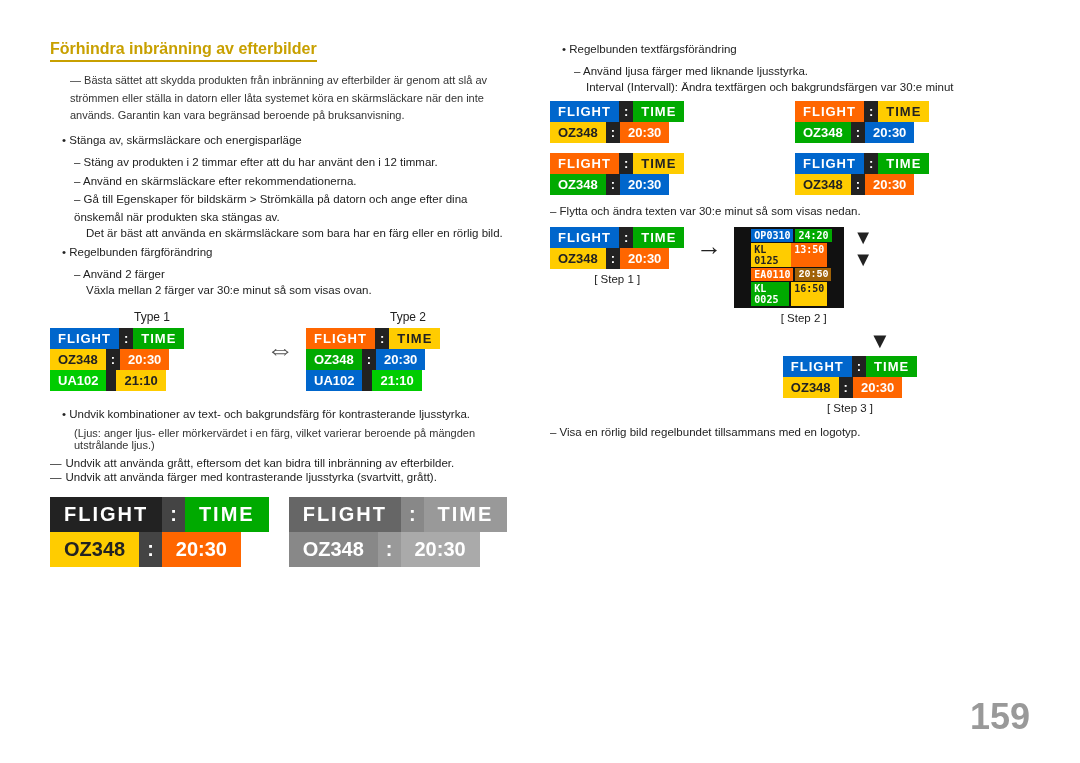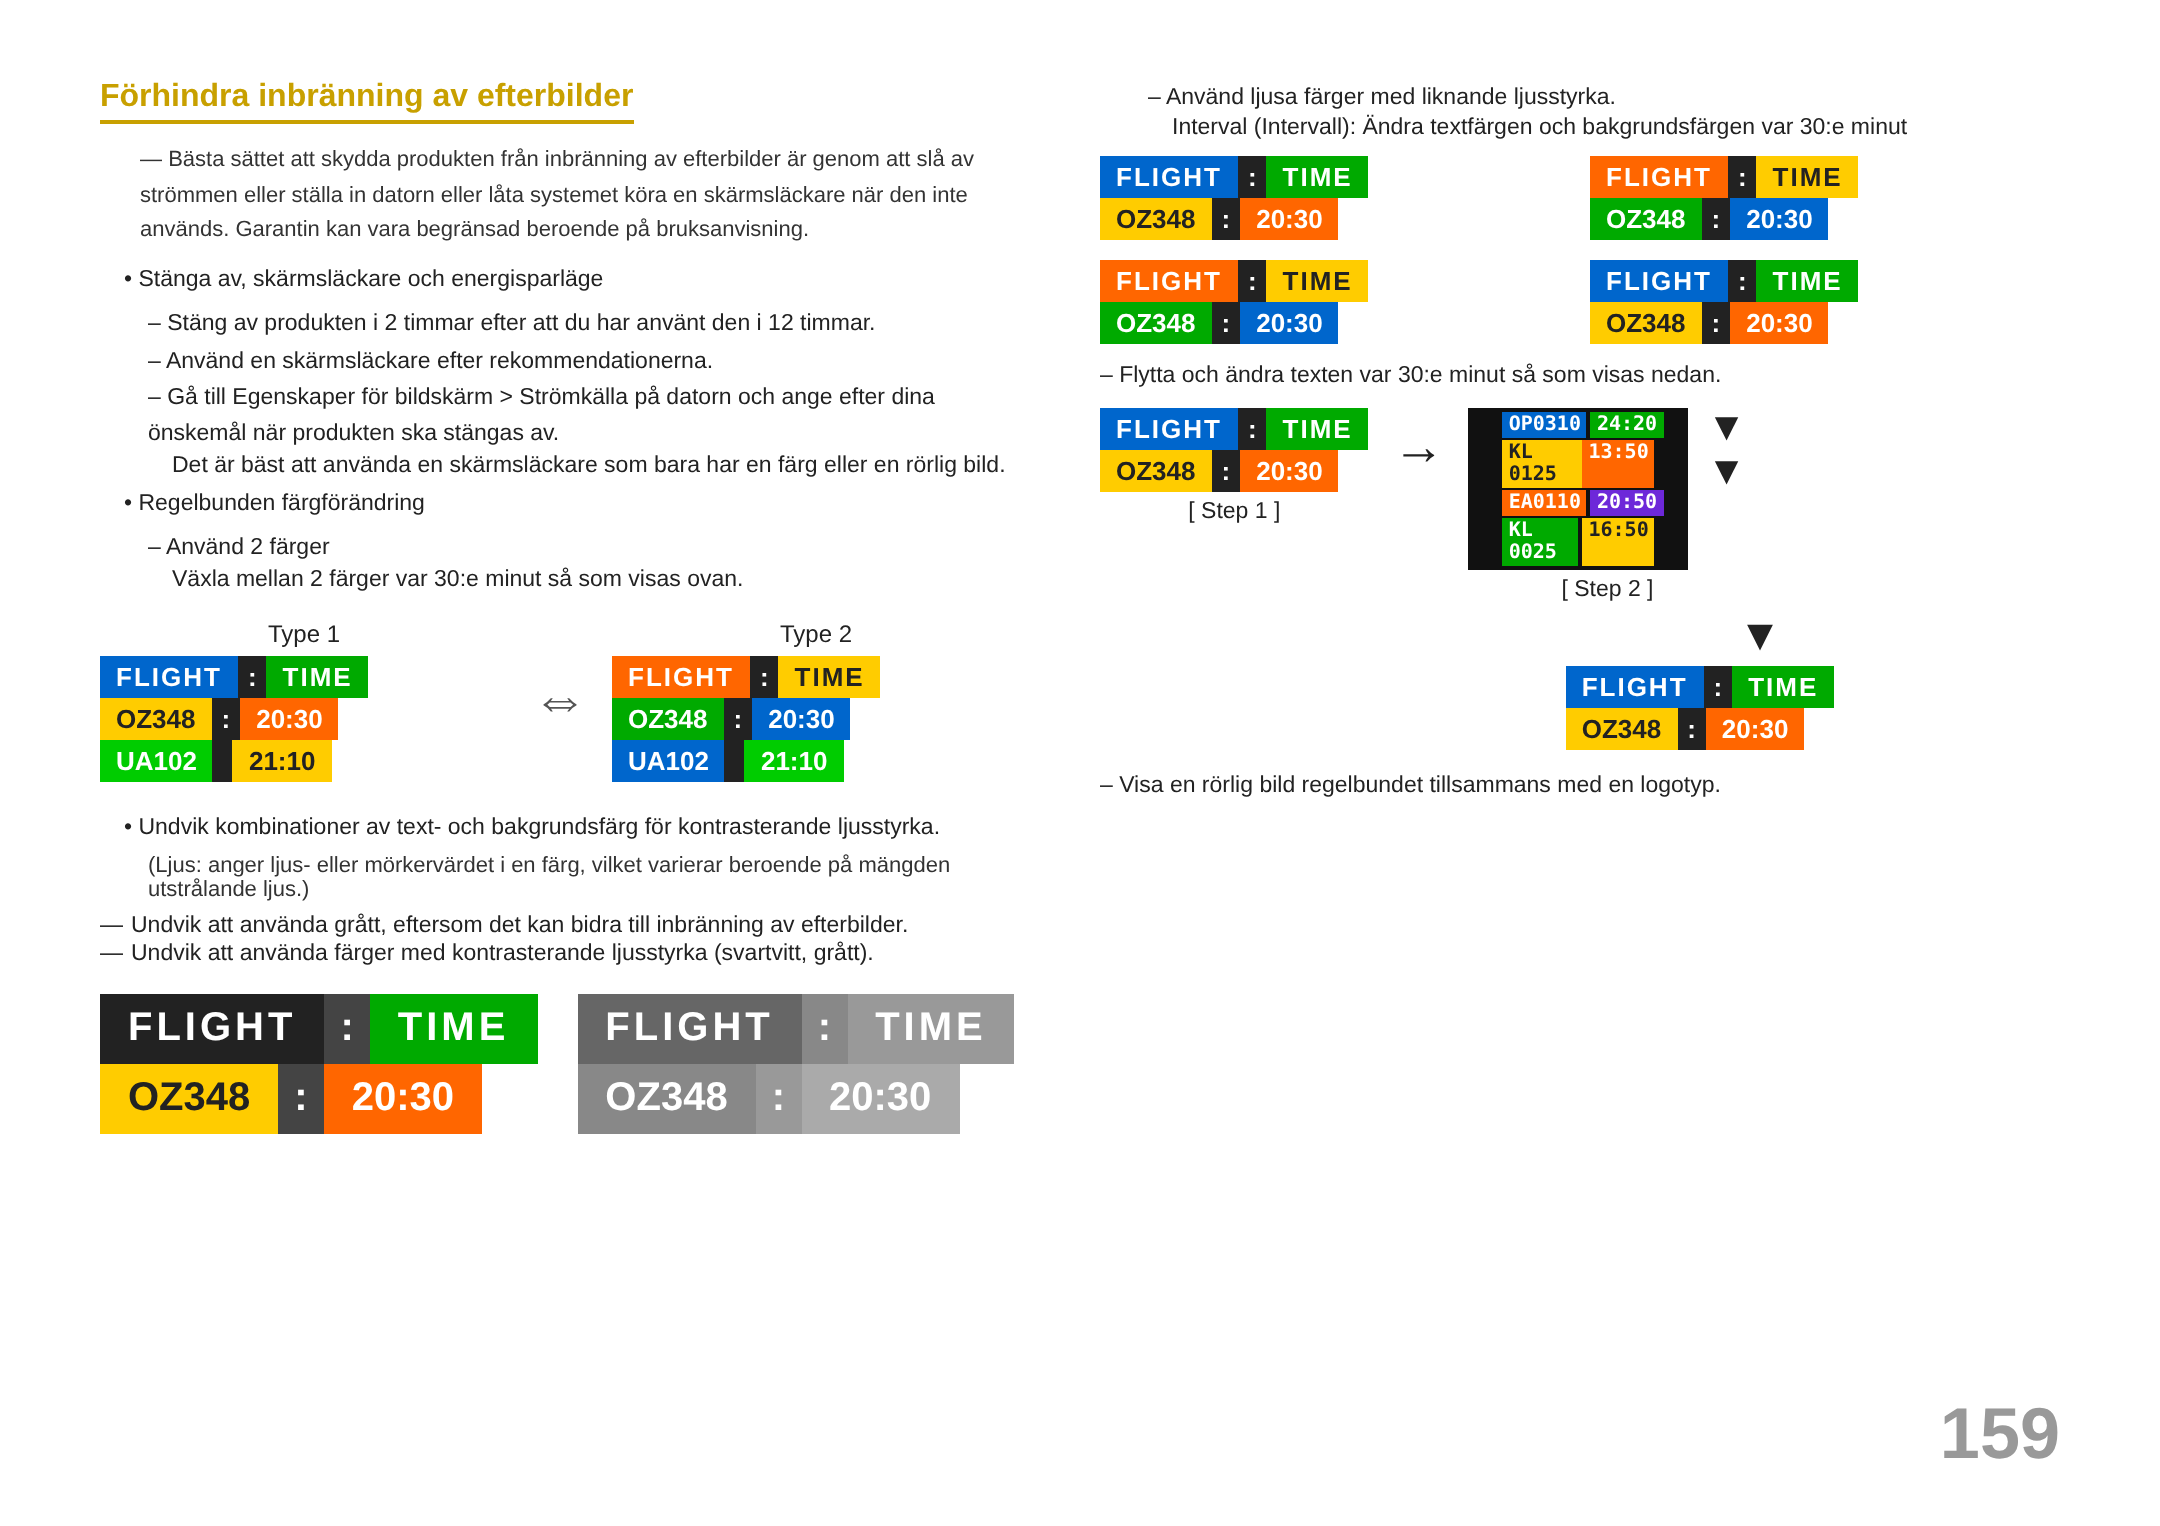--- a/index.html
+++ b/index.html
@@ -440,20 +440,21 @@
         <div class="lw-row">
           <div class="lw2-row2-left">OZ348</div>
           <div class="lw2-row2-colon"> : </div>
           <div class="lw2-row2-right">20:30</div>
         </div>
       </div>
     </div>
   </div>
 
   <div class="right-col">
+    <div class="bullet-item dot-bullet" style="margin-bottom:4px;">Regelbunden textfärgsförändring</div>
     <div class="dash-item">Använd ljusa färger med liknande ljusstyrka.</div>
     <div style="margin-left:36px; font-size:11.5px; margin-bottom:8px;">Interval (Intervall): Ändra textfärgen och bakgrundsfärgen var 30:e minut</div>
 
     <div class="right-widgets-grid">
 
       <div class="rw-unit">
         <div class="rw-row">
           <div class="rw-a-flight">FLIGHT</div>
           <div class="rw-a-colon"> : </div>
           <div class="rw-a-time">TIME</div>
@@ -534,21 +535,21 @@
               <div style="display:flex; gap:2px; margin-bottom:1px;">
                 <span style="background:#0066cc; color:#fff; padding:1px 3px;">OP0310</span>
                 <span style="background:#00aa00; color:#fff; padding:1px 3px;">24:20</span>
               </div>
               <div style="display:flex; gap:0; margin-bottom:1px;">
                 <span style="background:#ffcc00; color:#222; padding:1px 3px;">KL 0125</span>
                 <span style="background:#ff6600; color:#fff; padding:1px 3px;">13:50</span>
               </div>
               <div style="display:flex; gap:2px; margin-bottom:1px;">
                 <span style="background:#ff6600; color:#fff; padding:1px 3px;">EA0110</span>
-                <span style="background:#6d28d9; color:#fff; padding:1px 3px;">20:50</span>
+                <span style="background:#a16207; color:#fff; padding:1px 3px;font-family:Liberation Mono, monospace;">20:50</span>
               </div>
               <div style="display:flex; gap:2px;">
                 <span style="background:#00aa00; color:#fff; padding:1px 3px;">KL 0025</span>
                 <span style="background:#ffcc00; color:#222; padding:1px 3px;">16:50</span>
               </div>
             </div>
             <div class="double-down">
               <span>▼</span>
               <span>▼</span>
             </div>
@@ -567,20 +568,21 @@
             <div class="rw-a-flight">FLIGHT</div>
             <div class="rw-a-colon"> : </div>
             <div class="rw-a-time">TIME</div>
           </div>
           <div class="row">
             <div class="rw-a-left">OZ348</div>
             <div class="rw-a-colon"> : </div>
             <div class="rw-a-right">20:30</div>
           </div>
         </div>
+        <div class="step-label">[ Step 3 ]</div>
       </div>
 
       <div style="margin-top:12px; font-size:11.5px;">– Visa en rörlig bild regelbundet tillsammans med en logotyp.</div>
     </div>
   </div>
 
   <div class="page-number">159</div>
 </div>
 
 </body></html>

